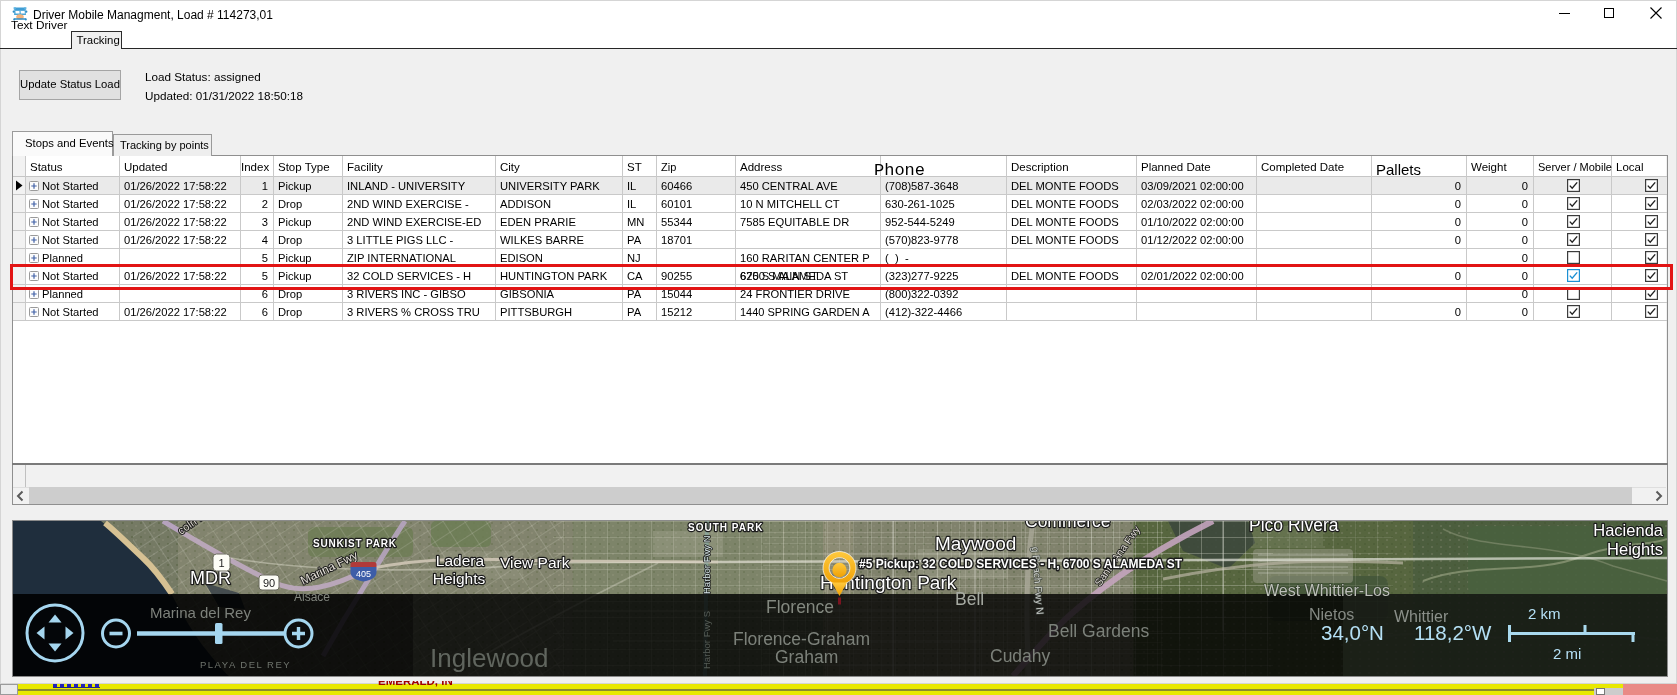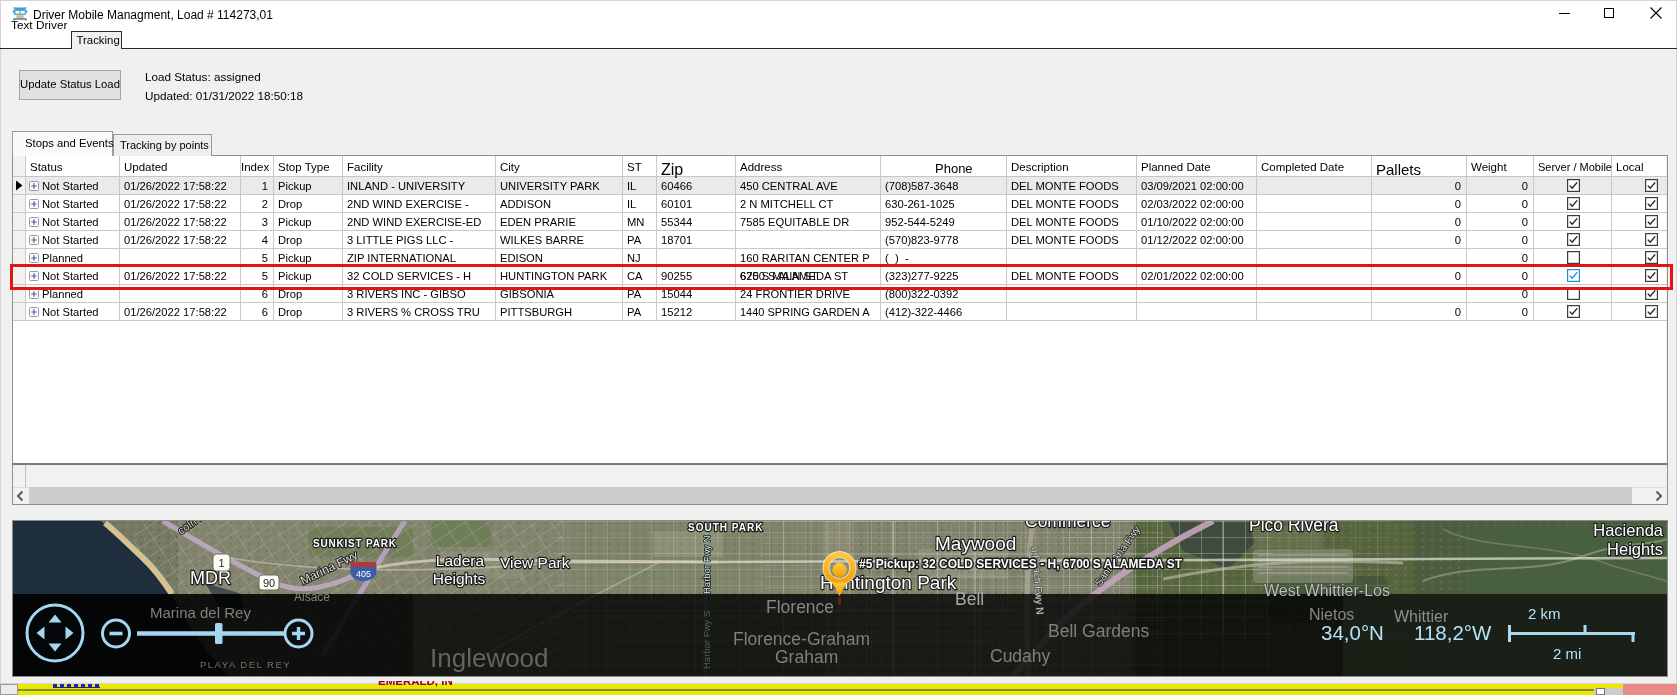--- a/index.html
+++ b/index.html
@@ -70,23 +70,23 @@
 <div class="a" style="left:1466px;top:156px;width:1px;height:165px;background:#c9c9c9;"></div>
 <div class="a" style="left:1533px;top:156px;width:1px;height:165px;background:#c9c9c9;"></div>
 <div class="a" style="left:1611px;top:156px;width:1px;height:165px;background:#c9c9c9;"></div>
 <div class="t" style="left:30px;top:161px;font-size:11.5px;">Status</div>
 <div class="t" style="left:124px;top:161px;font-size:11.5px;">Updated</div>
 <div class="t" style="left:241px;top:161px;width:27px;text-align:right;font-size:11.5px;">Index</div>
 <div class="t" style="left:278px;top:161px;font-size:11.5px;">Stop Type</div>
 <div class="t" style="left:347px;top:161px;font-size:11.5px;">Facility</div>
 <div class="t" style="left:500px;top:161px;font-size:11.5px;">City</div>
 <div class="t" style="left:627px;top:161px;font-size:11.5px;">ST</div>
-<div class="t" style="left:661px;top:161px;font-size:16px;">Zip</div>
+<div class="t" style="left:661px;top:161px;font-size:11px;">Zip</div>
 <div class="t" style="left:740px;top:161px;font-size:11.5px;">Address</div>
-<div class="t" style="left:935px;top:161px;font-size:13px;">Phone</div>
+<div class="t" style="left:874px;top:161px;font-size:17px;font-family:Liberation Mono, monospace;">Phone</div>
 <div class="t" style="left:1011px;top:161px;font-size:11.5px;">Description</div>
 <div class="t" style="left:1141px;top:161px;font-size:11.5px;">Planned Date</div>
 <div class="t" style="left:1261px;top:161px;font-size:11.5px;">Completed Date</div>
 <div class="t" style="left:1376px;top:161px;font-size:15px;">Pallets</div>
 <div class="t" style="left:1471px;top:161px;font-size:11.5px;">Weight</div>
 <div class="t" style="left:1538px;top:161px;font-size:11px;">Server / Mobile</div>
 <div class="t" style="left:1616px;top:161px;font-size:11.5px;">Local</div>
 <svg class="a" style="left:29px;top:181px;" width="10" height="10" viewBox="0 0 10 10">
     <rect x="0.5" y="0.5" width="9" height="9" rx="1" fill="#fcfcfc" stroke="#9a9a9a"></rect>
     <path d="M2.3 5 h5.4 M5 2.3 v5.4" stroke="#3f5fa5" stroke-width="1.2" fill="none"></path>
@@ -118,21 +118,21 @@
     <path d="M2.3 5 h5.4 M5 2.3 v5.4" stroke="#3f5fa5" stroke-width="1.2" fill="none"></path>
   </svg>
 <div class="t" style="left:42px;top:198px;font-size:11.2px;">Not Started</div>
 <div class="t" style="left:124px;top:198px;font-size:11.2px;">01/26/2022 17:58:22</div>
 <div class="t" style="left:241px;top:198px;width:27px;text-align:right;font-size:11.2px;">2</div>
 <div class="t" style="left:278px;top:198px;font-size:11.2px;">Drop</div>
 <div class="t" style="left:347px;top:198px;font-size:11.2px;">2ND WIND EXERCISE -</div>
 <div class="t" style="left:500px;top:198px;font-size:11.2px;">ADDISON</div>
 <div class="t" style="left:627px;top:198px;font-size:11.2px;">IL</div>
 <div class="t" style="left:661px;top:198px;font-size:11.2px;">60101</div>
-<div class="t" style="left:740px;top:198px;font-size:11.2px;">2 N MITCHELL CT</div>
+<div class="t" style="left:740px;top:198px;font-size:11.2px;">10 N MITCHELL CT</div>
 <div class="t" style="left:885px;top:198px;font-size:11.2px;">630-261-1025</div>
 <div class="t" style="left:1011px;top:198px;font-size:11.2px;">DEL MONTE FOODS</div>
 <div class="t" style="left:1141px;top:198px;font-size:11.2px;">02/03/2022 02:00:00</div>
 <div class="t" style="left:1372px;top:198px;width:89px;text-align:right;font-size:11.2px;">0</div>
 <div class="t" style="left:1467px;top:198px;width:61px;text-align:right;font-size:11.2px;">0</div>
 <svg class="a" style="left:1567px;top:197px;" width="13" height="13" viewBox="0 0 13 13">
     <rect x="0.6" y="0.6" width="11.8" height="11.8" fill="#fff" stroke="#3c3c3c" stroke-width="1.2"></rect>
     <path d="M2.8 6.6 L5.2 9.2 L10.2 3.4" stroke="#222" stroke-width="1.4" fill="none"></path>
   </svg>
 <svg class="a" style="left:1645px;top:197px;" width="13" height="13" viewBox="0 0 13 13">

